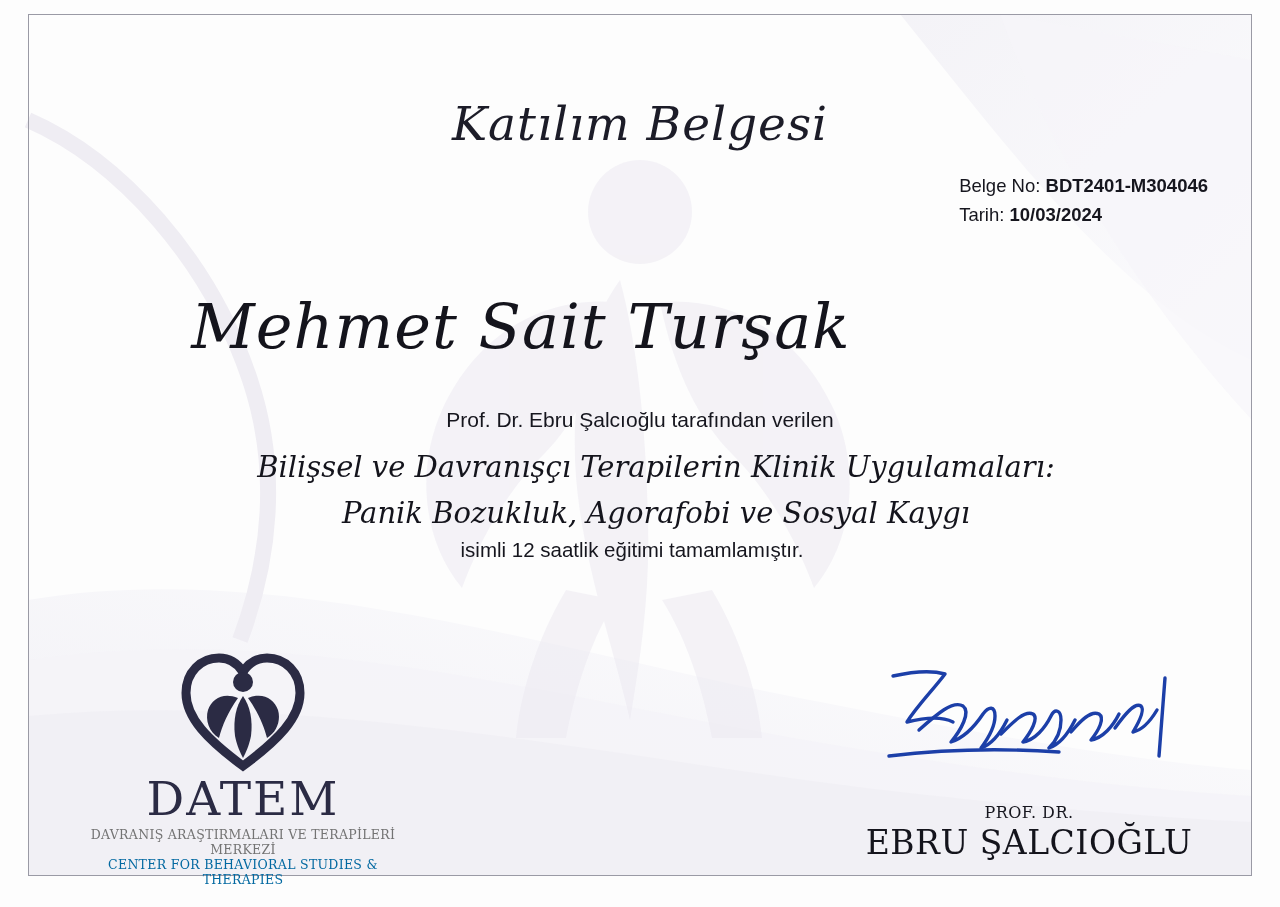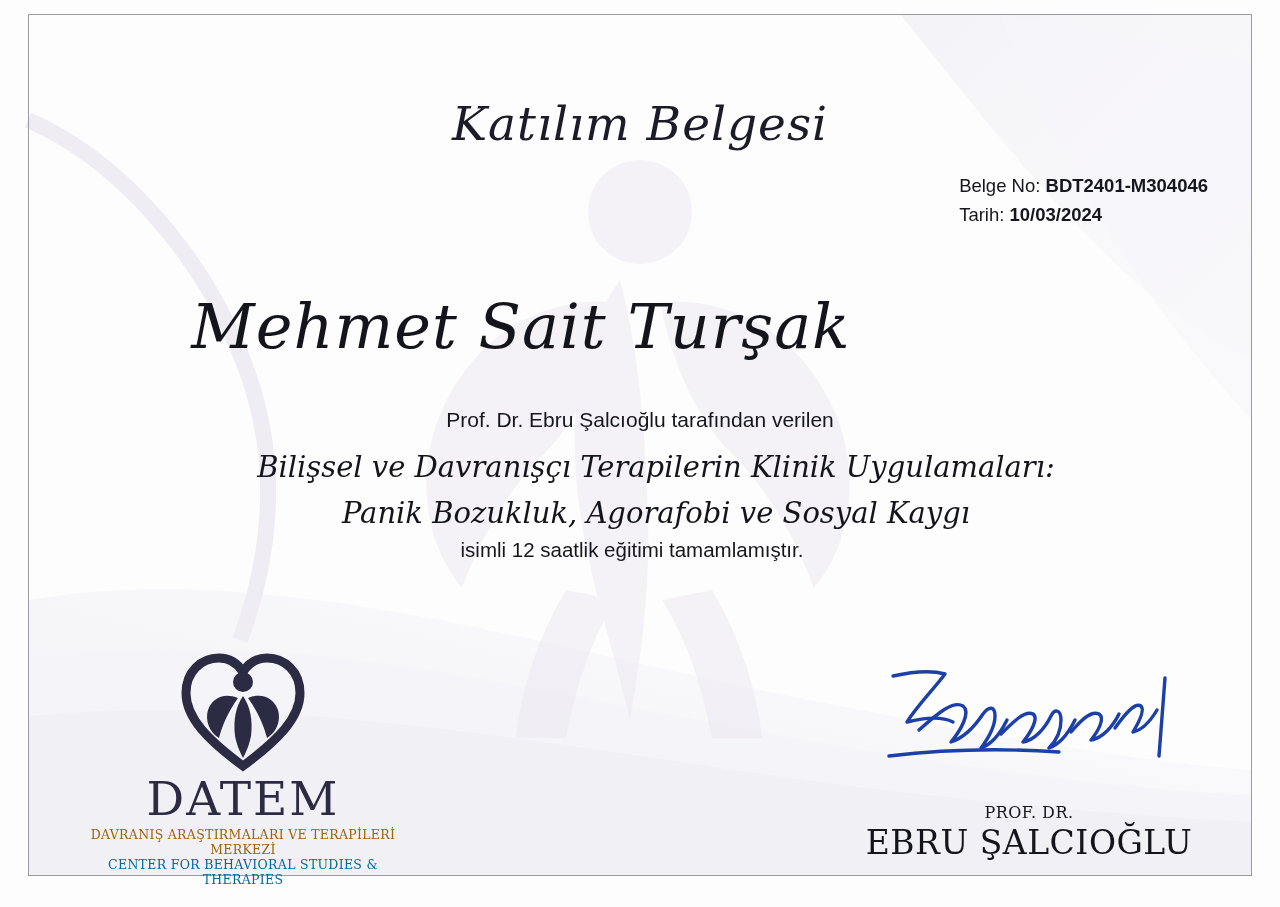--- a/index.html
+++ b/index.html
@@ -140,21 +140,21 @@
     font-family: "DejaVu Serif", serif;
     font-size: 47px;
     letter-spacing: 2px;
     color: #2b2b44;
     margin-top: -6px;
   }
   .logo-sub1 {
     font-family: "DejaVu Serif", serif;
     font-size: 12.5px;
     letter-spacing: 0.3px;
-    color: #a16207;
+    color: #737373;
     margin-top: 1px;
   }
   .logo-sub2 {
     font-family: "DejaVu Serif", serif;
     font-size: 12.5px;
     letter-spacing: 0.3px;
     color: #0369a1;
   }
 
   

